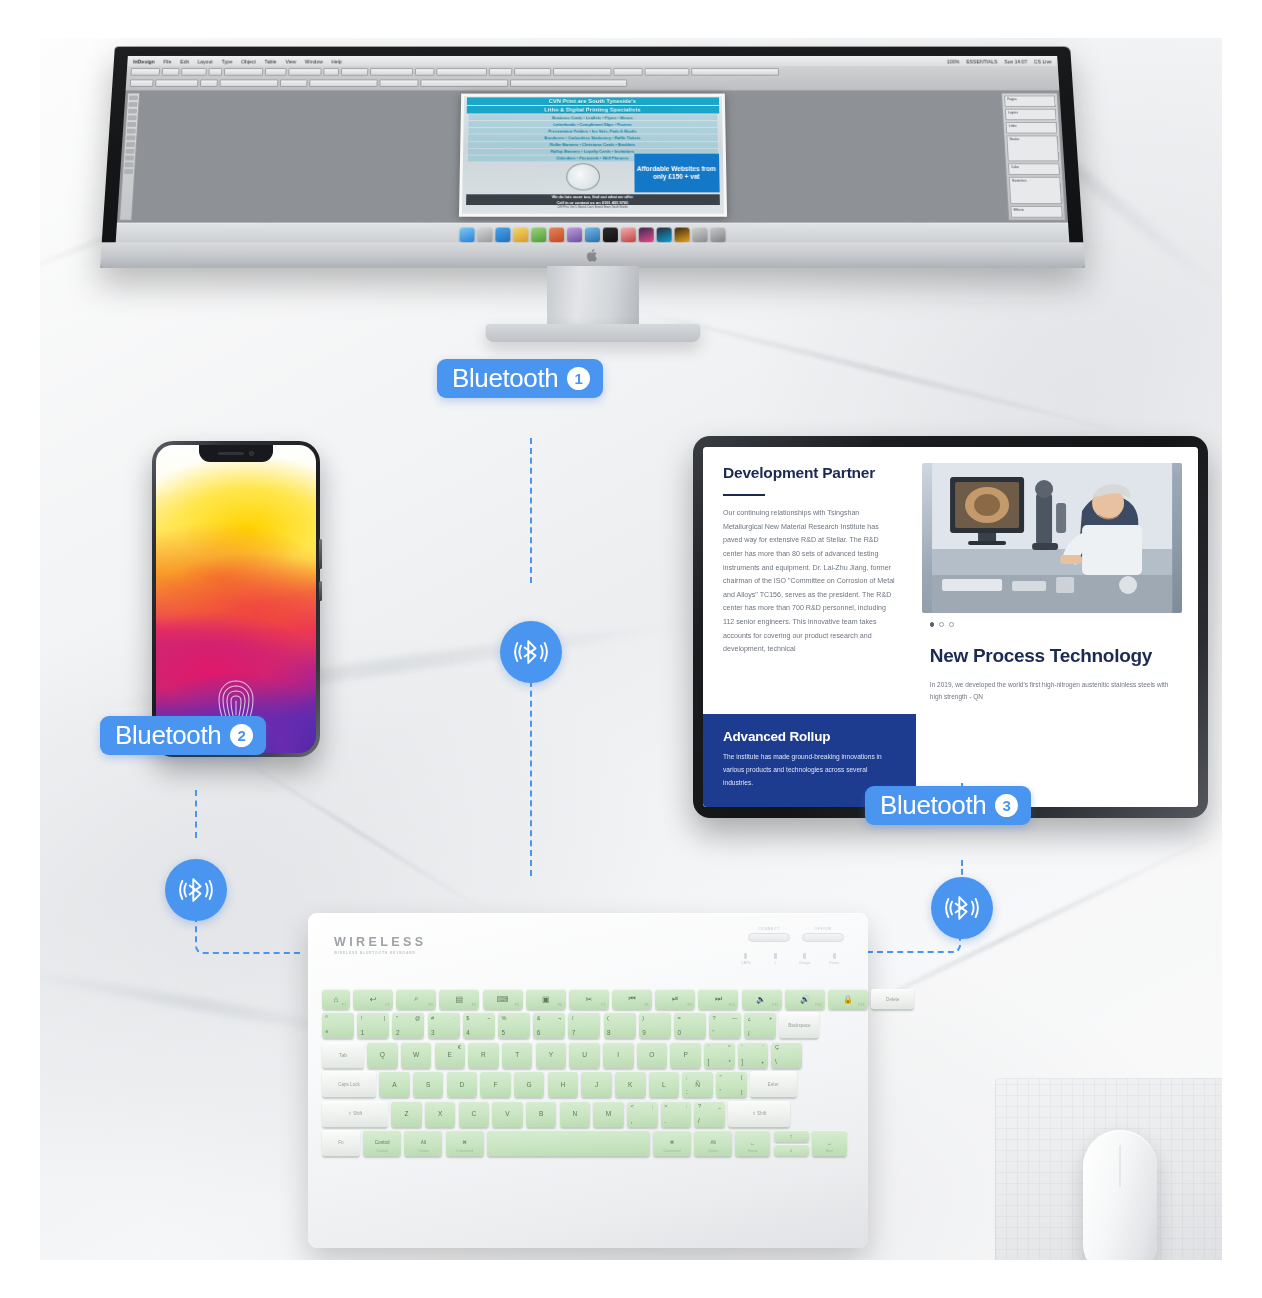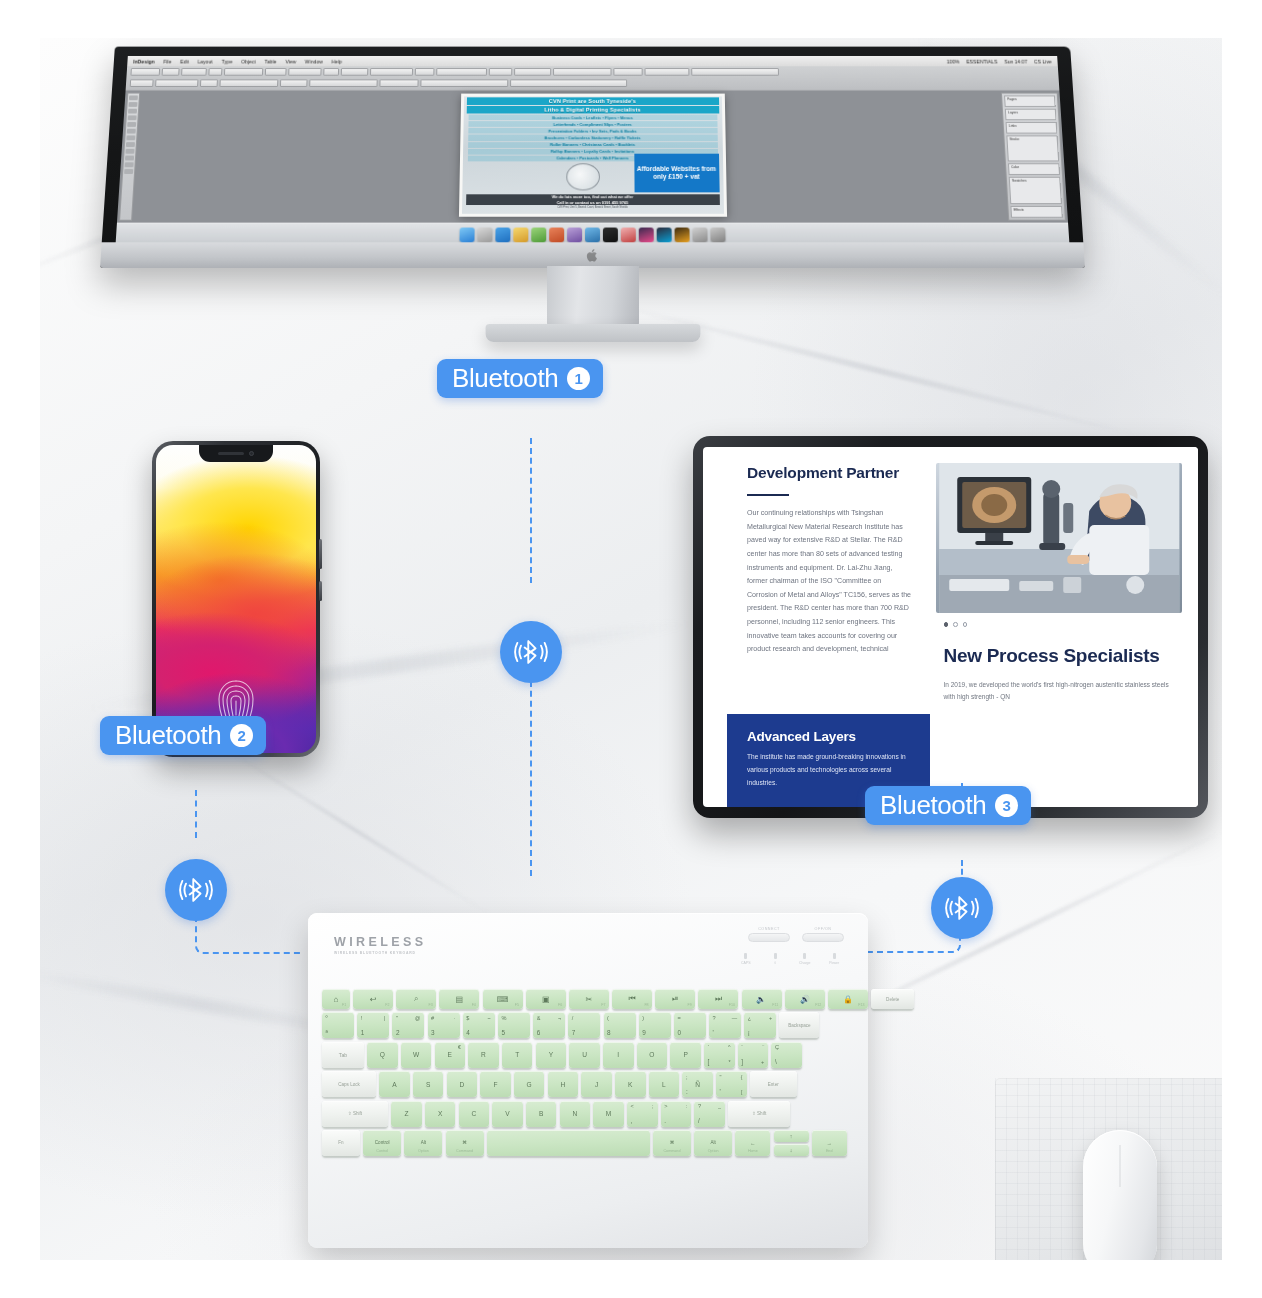--- a/index.html
+++ b/index.html
@@ -194,21 +194,21 @@
   .tablet-body {
     position:absolute; inset:0;
     background:linear-gradient(135deg,#3a3d42,#1b1d20 22%,#141517 52%,#2a2d31 80%,#55585e);
     border-radius:17px; padding:11px 10px;
     box-shadow:0 16px 32px rgba(0,0,0,.3);
   }
   .tablet-screen {
     position:relative; width:100%; height:100%; background:#fff;
     border-radius:4px; overflow:hidden; display:flex;
   }
-  .tb-left { width:43%; display:flex; flex-direction:column; background:#fff;margin-left:24px; }
+  .tb-left { width:43%; display:flex; flex-direction:column; background:#fff; }
   .tb-right { width:57%; display:flex; flex-direction:column; background:#fff; }
   .tb-pad { padding:17px 18px 0 20px; }
   .tb-h1 { font-size:15.5px; font-weight:bold; color:#1b2a52; line-height:1.2; letter-spacing:-.2px; }
   .tb-rule { width:42px; height:2.6px; background:#1b2a52; margin:11px 0 11px; }
   .tb-body { font-size:7.1px; line-height:1.92; color:#6e7480; }
   .tb-awards {
     margin-top:auto; background:#1d3b8f; color:#fff; padding:15px 20px 17px;
   }
   .tb-awards h3 { font-size:13.5px; font-weight:bold; letter-spacing:-.2px; }
   .tb-awards p { font-size:6.6px; line-height:1.95; margin-top:7px; color:#dfe5f5; }
@@ -505,21 +505,21 @@
     <div class="tablet-body">
       <div class="tablet-screen">
 
         <div class="tb-left">
           <div class="tb-pad">
             <div class="tb-h1">Development Partner</div>
             <div class="tb-rule"></div>
             <div class="tb-body">Our continuing relationships with Tsingshan Metallurgical New Material Research Institute has paved way for extensive R&amp;D at Stellar. The R&amp;D center has more than 80 sets of advanced testing instruments and equipment. Dr. Lai-Zhu Jiang, former chairman of the ISO "Committee on Corrosion of Metal and Alloys" TC156, serves as the president. The R&amp;D center has more than 700 R&amp;D personnel, including 112 senior engineers. This innovative team takes accounts for covering our product research and development, technical</div>
           </div>
           <div class="tb-awards">
-            <h3>Advanced Layers</h3>
+            <h3>Advanced Rollup</h3>
             <p>The institute has made ground-breaking innovations in various products and technologies across several industries.</p>
           </div>
         </div>
 
         <div class="tb-right">
           <div class="tb-photo">
             <svg viewBox="0 0 240 150" style="width:100%;height:100%;display:block">
               <rect width="240" height="150" fill="#c9d2db"></rect>
               <rect x="0" y="0" width="240" height="86" fill="#dfe5ea"></rect>
               <rect x="0" y="86" width="240" height="64" fill="#b3bec9"></rect>
@@ -545,21 +545,21 @@
               <rect x="80" y="118" width="34" height="10" rx="2" fill="#d6dbe0"></rect>
               <rect x="124" y="114" width="18" height="16" rx="2" fill="#ccd2d8"></rect>
               <circle cx="196" cy="122" r="9" fill="#dde2e7"></circle>
             </svg>
           </div>
           <div class="tb-dots">
             <span class="tb-dot on"></span>
             <span class="tb-dot"></span>
             <span class="tb-dot"></span>
           </div>
-          <div class="tb-h2">New Process Specialists</div>
+          <div class="tb-h2">New Process Technology</div>
           <div class="tb-sub">In 2019, we developed the world's first high-nitrogen austenitic stainless steels with high strength - QN</div>
         </div>
 
       </div>
     </div>
   </div>
 
   <div class="dashline v" style="left:490px;top:337px;height:18px;"></div>
 
   <div class="dashline v" style="left:490px;top:400px;height:145px;"></div>

